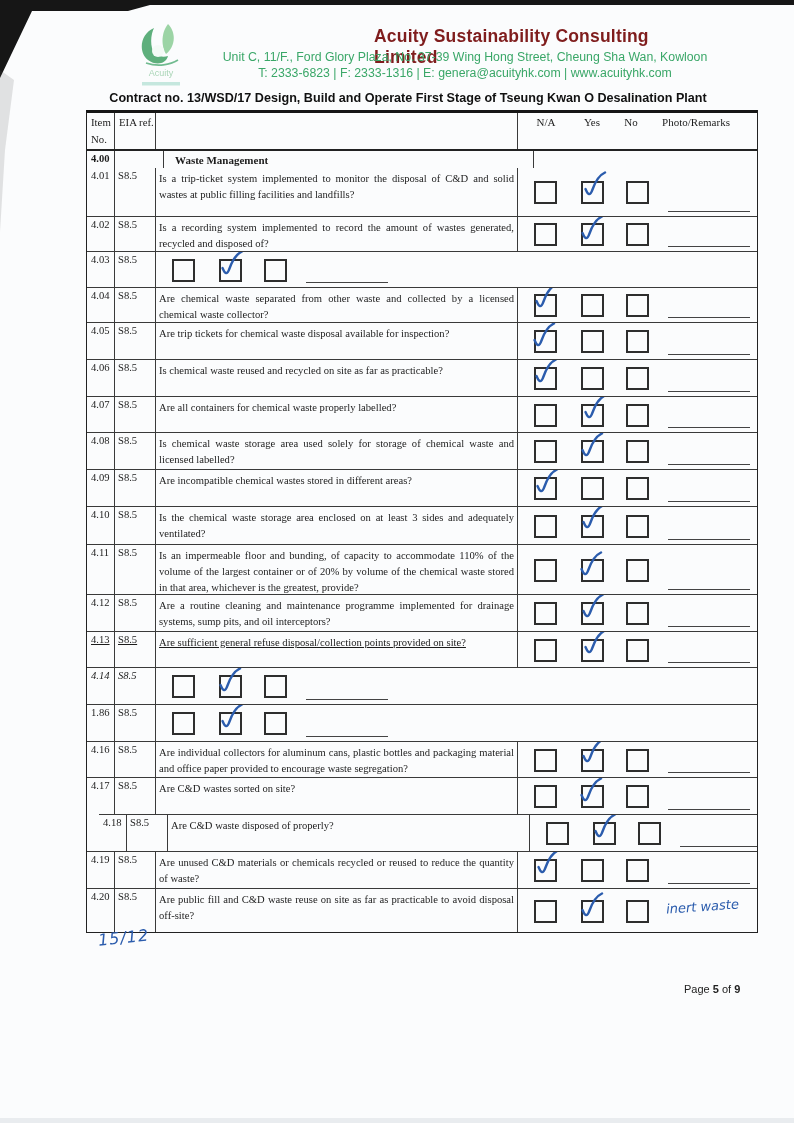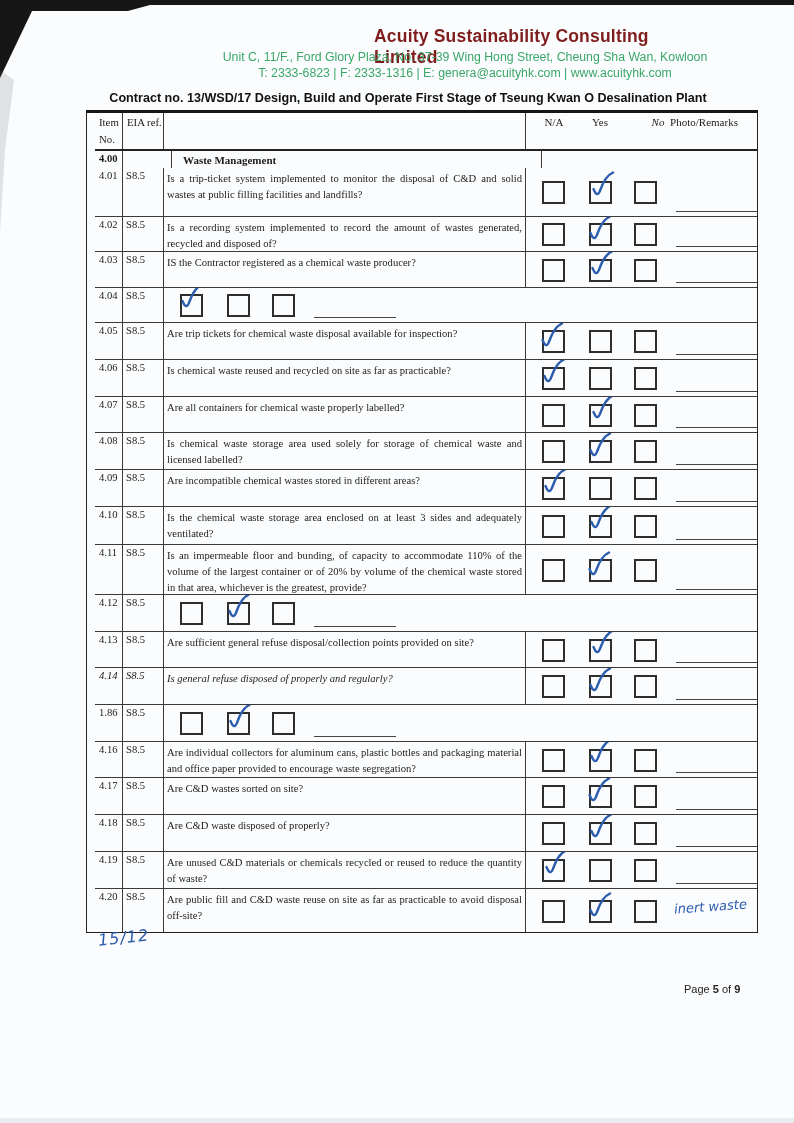--- a/index.html
+++ b/index.html
@@ -13,21 +13,21 @@
   .company{position:absolute;left:374px;top:26px;width:340px;font-family:"Liberation Sans",sans-serif;
            font-weight:700;font-size:17.5px;letter-spacing:.2px;}
   .addr{position:absolute;left:215px;top:50px;width:500px;text-align:center;
         font-family:"Liberation Sans",sans-serif;font-size:12.3px;}
   .contact{position:absolute;left:215px;top:66px;width:500px;text-align:center;
         font-family:"Liberation Sans",sans-serif;font-size:12.3px;}
   .contract-title{position:absolute;left:86px;top:91px;width:644px;text-align:center;
         font-family:"Liberation Sans",sans-serif;font-weight:700;font-size:12.6px;color:#111;}
   
   .ctable{position:absolute;left:86px;top:110px;width:672px;box-sizing:border-box;
-          border:1.6px solid #222;border-top:3px solid #161616;background:transparent;padding-left:8px;}
+          border:1.6px solid #222;border-top:3px solid #161616;background:transparent;}
   .thead{display:grid;grid-template-columns:28px 41px 362px 1fr;height:38px;
          border-bottom:2.2px solid #222;box-sizing:border-box;}
   .trow{display:grid;grid-template-columns:28px 41px 362px 1fr;box-sizing:border-box;
         border-top:1.15px solid #3a3a3a;position:relative;}
   .trow.no-top{border-top:none;}
   .trow:first-of-type{border-top:none;gap:8px;}
   .cell{box-sizing:border-box;border-right:1.15px solid #3a3a3a;padding:2px 3px 0 3px;
         font-size:10.6px;overflow:hidden;}
   .cell.zone{border-right:none;position:relative;padding:0;}
   .cell.item{padding-left:4px;}
@@ -56,39 +56,49 @@
 <body>
 
 <div class="page">
 
   <svg class="scan-top">
     <polygon points="0,0 794,0 794,5 150,5 128,11 32,11 0,78" fill="#161616"></polygon>
     <polygon points="0,70 14,80 5,150 0,232" fill="#555" opacity="0.16"></polygon>
   </svg>
   <div class="scan-bottom"></div>
 
+  <div class="logo-wrap">
+    <svg width="70" height="74" viewBox="0 0 70 74">
+      <path d="M28 10 C14 16, 12 34, 22 42 C30 48, 40 46, 42 38 C36 40, 28 38, 26 30 C24 22, 26 14, 28 10 Z" fill="#49a56b"></path>
+      <path d="M42 6 C50 14, 50 28, 40 36 C36 30, 34 16, 42 6 Z" fill="#8fcf9a"></path>
+      <circle cx="32" cy="33" r="6" fill="#f4faf6"></circle>
+      <path d="M20 45 C32 49, 44 47, 52 42" stroke="#5fb382" stroke-width="1.6" fill="none"></path>
+      <text x="35" y="58" text-anchor="middle" font-family="Liberation Sans, sans-serif" font-size="9" fill="#9fd0ae">Acuity</text>
+      <rect x="16" y="64" width="38" height="3.5" fill="#aadcce" opacity="0.75"></rect>
+    </svg>
+  </div>
   <div class="company" style="color:#7f1d1d;">Acuity Sustainability Consulting Limited</div>
   <div class="addr" style="color:#3aa768;">Unit C, 11/F., Ford Glory Plaza, No. 37-39 Wing Hong Street, Cheung Sha Wan, Kowloon</div>
   <div class="contact" style="color:#3aa768;">T: 2333-6823  |  F: 2333-1316  |  E: genera@acuityhk.com  |  www.acuityhk.com</div>
   <div class="contract-title">Contract no.  13/WSD/17 Design, Build and Operate First Stage of Tseung Kwan O Desalination Plant</div>
 
   <div class="ctable">
     <div class="thead">
       <div class="hcell">
         <span class="hline1">Item</span>
         <span class="hline2">No.</span>
       </div>
       <div class="hcell">
         <span class="hline1">EIA ref.</span>
       </div>
       <div class="hcell"></div>
       <div class="hcell zone">
         <span class="zlabel" style="left:10px;width:36px;">N/A</span>
         <span class="zlabel" style="left:58px;width:32px;">Yes</span>
-        <span class="zlabel" style="left:116px;width:32px;font-style:italic;">No</span>
+        <span class="zlabel" style="left:97px;width:32px;">No</span>
         <span class="zlabel" style="left:130px;width:96px;">Photo/Remarks</span>
       </div>
     </div>
     <div>
         <div class="trow" style="height: 17px;">
           <div class="cell item" style="font-weight: 700;">4.00</div>
           <div class="cell ref"></div>
           <div class="cell question">
             <div class="sec-title">Waste Management</div>
           </div>
@@ -122,36 +132,36 @@
             <div class="tick" style="left: 60px; top: -2px;"><svg width="26" height="32" viewBox="0 0 26 32">
                 <path d="M4.5 18 C7 24, 9 25.5, 11.5 18.5 C14.5 10, 18.5 4, 24 1.5" fill="none" stroke="#2b5cad" stroke-width="2.4" stroke-linecap="round"></path>
               </svg></div>
             <div class="cbox" style="left: 108px; top: 6px;"></div>
             <div class="rline" style="left: 150px; width: 82px; bottom: 4px;"></div>
           </div>
         </div>
         <div class="trow" style="height: 36px;">
           <div class="cell item">4.03</div>
           <div class="cell ref">S8.5</div>
-          <div class="cell question">
-            <div class="qtext">IS the Contractor registered as a chemical waste producer?</div>
-          </div>
           <div class="cell zone">
             <div class="cbox" style="left: 16px; top: 7px;"></div>
             <div class="cbox" style="left: 63px; top: 7px;"></div>
             <div class="tick" style="left: 62px; top: -2px;"><svg width="26" height="32" viewBox="0 0 26 32">
                 <path d="M4.5 18 C7 24, 9 25.5, 11.5 18.5 C14.5 10, 18.5 4, 24 1.5" fill="none" stroke="#2b5cad" stroke-width="2.4" stroke-linecap="round"></path>
               </svg></div>
             <div class="cbox" style="left: 108px; top: 7px;"></div>
             <div class="rline" style="left: 150px; width: 82px; bottom: 4px;"></div>
           </div>
         </div>
         <div class="trow" style="height: 35px;">
           <div class="cell item">4.04</div>
           <div class="cell ref">S8.5</div>
+          <div class="cell question">
+            <div class="qtext">Are chemical waste separated from other waste and collected by a licensed chemical waste collector?</div>
+          </div>
           <div class="cell zone">
             <div class="cbox" style="left: 16px; top: 6px;"></div>
             <div class="tick" style="left: 14px; top: -5px;"><svg width="26" height="32" viewBox="0 0 26 32">
                 <path d="M4.5 18 C7 24, 9 25.5, 11.5 18.5 C14.5 10, 18.5 4, 24 1.5" fill="none" stroke="#2b5cad" stroke-width="2.4" stroke-linecap="round"></path>
               </svg></div>
             <div class="cbox" style="left: 63px; top: 6px;"></div>
             <div class="cbox" style="left: 108px; top: 6px;"></div>
             <div class="rline" style="left: 150px; width: 82px; bottom: 4px;"></div>
           </div>
         </div>
@@ -263,52 +273,52 @@
             <div class="tick" style="left: 59px; top: 6px;"><svg width="26" height="32" viewBox="0 0 26 32">
                 <path d="M4.5 18 C7 24, 9 25.5, 11.5 18.5 C14.5 10, 18.5 4, 24 1.5" fill="none" stroke="#2b5cad" stroke-width="2.4" stroke-linecap="round"></path>
               </svg></div>
             <div class="cbox" style="left: 108px; top: 14px;"></div>
             <div class="rline" style="left: 150px; width: 82px; bottom: 4px;"></div>
           </div>
         </div>
         <div class="trow" style="height: 37px;">
           <div class="cell item">4.12</div>
           <div class="cell ref">S8.5</div>
+          <div class="cell question">
+            <div class="qtext">Are a routine cleaning and maintenance programme implemented for drainage systems, sump pits, and oil interceptors?</div>
+          </div>
           <div class="cell zone">
             <div class="cbox" style="left: 16px; top: 7px;"></div>
             <div class="cbox" style="left: 63px; top: 7px;"></div>
             <div class="tick" style="left: 61px; top: -2px;"><svg width="26" height="32" viewBox="0 0 26 32">
                 <path d="M4.5 18 C7 24, 9 25.5, 11.5 18.5 C14.5 10, 18.5 4, 24 1.5" fill="none" stroke="#2b5cad" stroke-width="2.4" stroke-linecap="round"></path>
               </svg></div>
             <div class="cbox" style="left: 108px; top: 7px;"></div>
             <div class="rline" style="left: 150px; width: 82px; bottom: 4px;"></div>
           </div>
         </div>
-        <div class="trow" style="height: 36px;">
+        <div class="trow" style="height: 36px; text-decoration: underline;">
           <div class="cell item">4.13</div>
           <div class="cell ref">S8.5</div>
           <div class="cell question">
             <div class="qtext">Are sufficient general refuse disposal/collection points provided on site?</div>
           </div>
           <div class="cell zone">
             <div class="cbox" style="left: 16px; top: 7px;"></div>
             <div class="cbox" style="left: 63px; top: 7px;"></div>
             <div class="tick" style="left: 63px; top: -3px;"><svg width="26" height="32" viewBox="0 0 26 32">
                 <path d="M4.5 18 C7 24, 9 25.5, 11.5 18.5 C14.5 10, 18.5 4, 24 1.5" fill="none" stroke="#2b5cad" stroke-width="2.4" stroke-linecap="round"></path>
               </svg></div>
             <div class="cbox" style="left: 108px; top: 7px;"></div>
             <div class="rline" style="left: 150px; width: 82px; bottom: 4px;"></div>
           </div>
         </div>
         <div class="trow" style="height: 37px; font-style: italic;">
           <div class="cell item">4.14</div>
           <div class="cell ref">S8.5</div>
-          <div class="cell question">
-            <div class="qtext">Is general refuse disposed of properly and regularly?</div>
-          </div>
           <div class="cell zone">
             <div class="cbox" style="left: 16px; top: 7px;"></div>
             <div class="cbox" style="left: 63px; top: 7px;"></div>
             <div class="tick" style="left: 60px; top: -1px;"><svg width="26" height="32" viewBox="0 0 26 32">
                 <path d="M4.5 18 C7 24, 9 25.5, 11.5 18.5 C14.5 10, 18.5 4, 24 1.5" fill="none" stroke="#2b5cad" stroke-width="2.4" stroke-linecap="round"></path>
               </svg></div>
             <div class="cbox" style="left: 108px; top: 7px;"></div>
             <div class="rline" style="left: 150px; width: 82px; bottom: 4px;"></div>
           </div>
         </div>
@@ -350,21 +360,21 @@
           <div class="cell zone">
             <div class="cbox" style="left: 16px; top: 7px;"></div>
             <div class="cbox" style="left: 63px; top: 7px;"></div>
             <div class="tick" style="left: 59px; top: -1px;"><svg width="26" height="32" viewBox="0 0 26 32">
                 <path d="M4.5 18 C7 24, 9 25.5, 11.5 18.5 C14.5 10, 18.5 4, 24 1.5" fill="none" stroke="#2b5cad" stroke-width="2.4" stroke-linecap="round"></path>
               </svg></div>
             <div class="cbox" style="left: 108px; top: 7px;"></div>
             <div class="rline" style="left: 150px; width: 82px; bottom: 4px;"></div>
           </div>
         </div>
-        <div class="trow" style="height: 37px;">
+        <div class="trow" style="height: 37px; margin-left: 12px;">
           <div class="cell item">4.18</div>
           <div class="cell ref">S8.5</div>
           <div class="cell question">
             <div class="qtext">Are C&amp;D waste disposed of properly?</div>
           </div>
           <div class="cell zone">
             <div class="cbox" style="left: 16px; top: 7px;"></div>
             <div class="cbox" style="left: 63px; top: 7px;"></div>
             <div class="tick" style="left: 61px; top: -2px;"><svg width="26" height="32" viewBox="0 0 26 32">
                 <path d="M4.5 18 C7 24, 9 25.5, 11.5 18.5 C14.5 10, 18.5 4, 24 1.5" fill="none" stroke="#2b5cad" stroke-width="2.4" stroke-linecap="round"></path>

